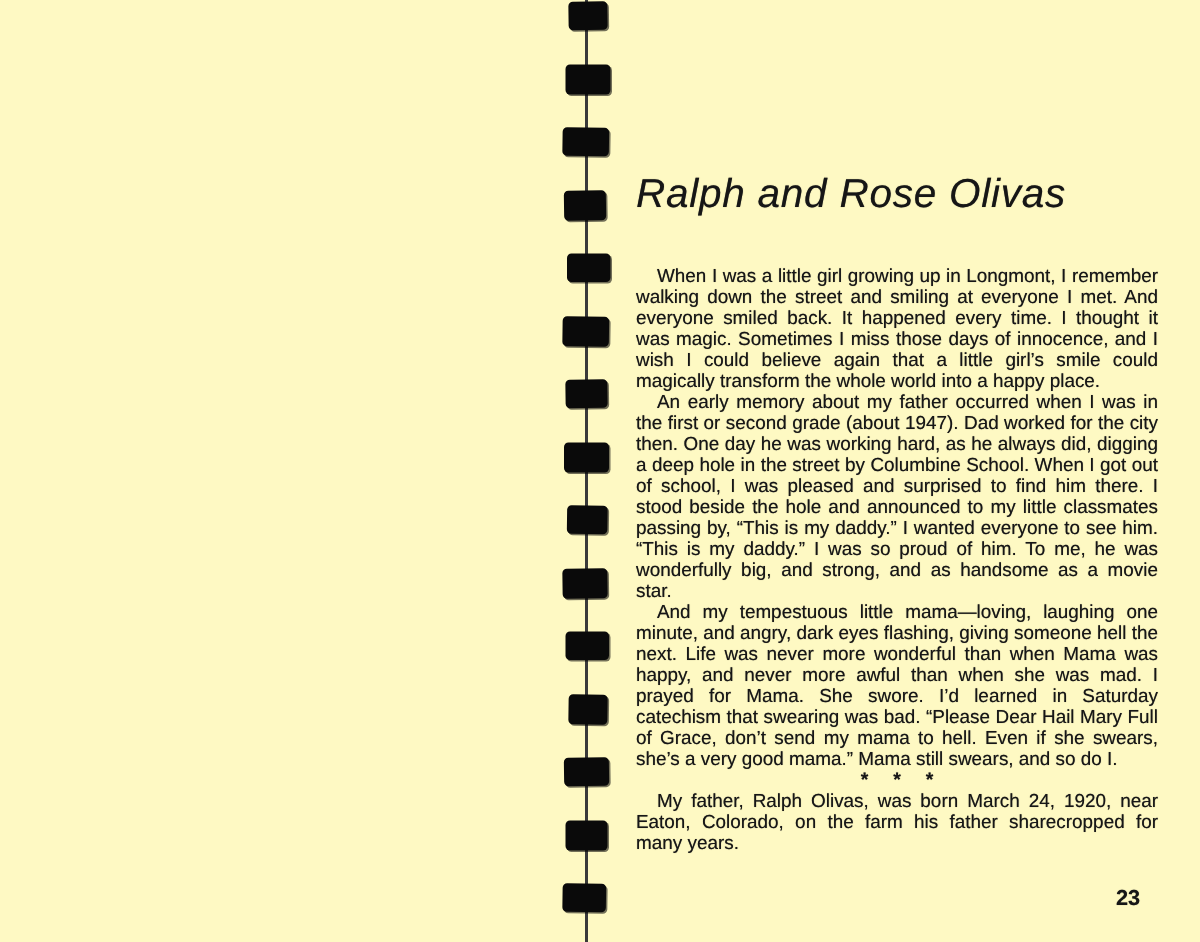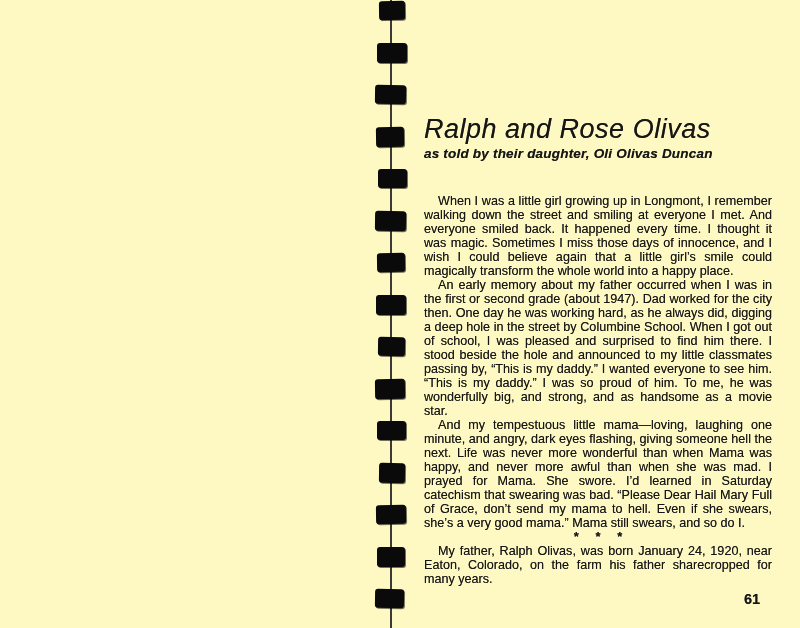--- a/index.html
+++ b/index.html
@@ -112,26 +112,25 @@
       <div class="binding-hole" style="top: 379px; left: 375px; width: 30px; height: 20px; background: rgb(10, 10, 10); transform: rotate(-0.8deg);"></div>
       <div class="binding-hole" style="top: 421px; left: 377px; width: 29px; height: 19px; background: rgb(10, 10, 10); transform: rotate(0deg);"></div>
       <div class="binding-hole" style="top: 463px; left: 379px; width: 26px; height: 20px; background: rgb(10, 10, 10); transform: rotate(0.8deg);"></div>
       <div class="binding-hole" style="top: 505px; left: 376px; width: 30px; height: 19px; background: rgb(10, 10, 10); transform: rotate(-0.8deg);"></div>
       <div class="binding-hole" style="top: 547px; left: 377px; width: 28px; height: 20px; background: rgb(10, 10, 10); transform: rotate(0deg);"></div>
       <div class="binding-hole" style="top: 589px; left: 375px; width: 29px; height: 19px; background: rgb(10, 10, 10); transform: rotate(0.8deg);"></div>
     </div>
 
   <div class="content">
     <h1 class="chapter-title">Ralph and Rose Olivas</h1>
-    <h2 class="chapter-subtitle">as told by their daughter, Oli Olivas Duncan</h2>
 
     <div class="body-text">
       <p>When I was a little girl growing up in Longmont, I remember walking down the street and smiling at everyone I met. And everyone smiled back. It happened every time. I thought it was magic. Sometimes I miss those days of innocence, and I wish I could believe again that a little girl’s smile could magically transform the whole world into a happy place.</p>
       <p>An early memory about my father occurred when I was in the first or second grade (about 1947). Dad worked for the city then. One day he was working hard, as he always did, digging a deep hole in the street by Columbine School. When I got out of school, I was pleased and surprised to find him there. I stood beside the hole and announced to my little classmates passing by, “This is my daddy.” I wanted everyone to see him. “This is my daddy.” I was so proud of him. To me, he was wonderfully big, and strong, and as handsome as a movie star.</p>
       <p>And my tempestuous little mama—loving, laughing one minute, and angry, dark eyes flashing, giving someone hell the next. Life was never more wonderful than when Mama was happy, and never more awful than when she was mad. I prayed for Mama. She swore. I’d learned in Saturday catechism that swearing was bad. “Please Dear Hail Mary Full of Grace, don’t send my mama to hell. Even if she swears, she’s a very good mama.” Mama still swears, and so do I.</p>
       <p class="section-break">* * *</p>
-      <p>My father, Ralph Olivas, was born January 24, 1920, near Eaton, Colorado, on the farm his father sharecropped for many years.</p>
+      <p>My father, Ralph Olivas, was born March 24, 1920, near Eaton, Colorado, on the farm his father sharecropped for many years.</p>
     </div>
   </div>
 
-  <div class="page-number">61</div>
+  <div class="page-number">23</div>
 
 </div>
 
 </body></html>

